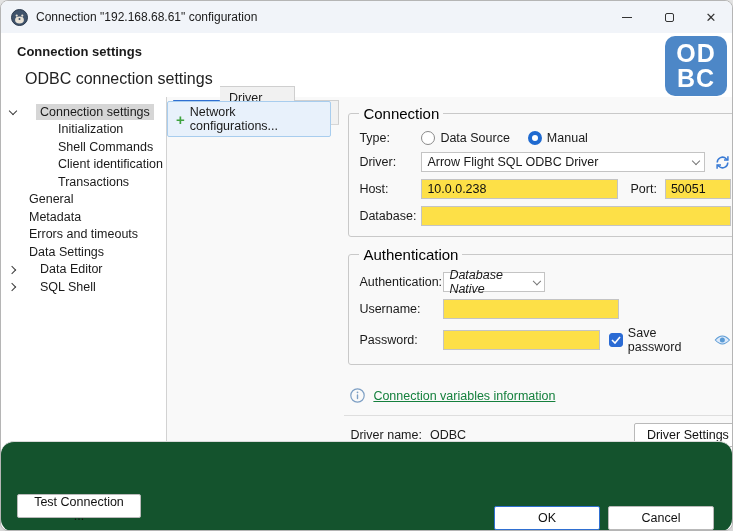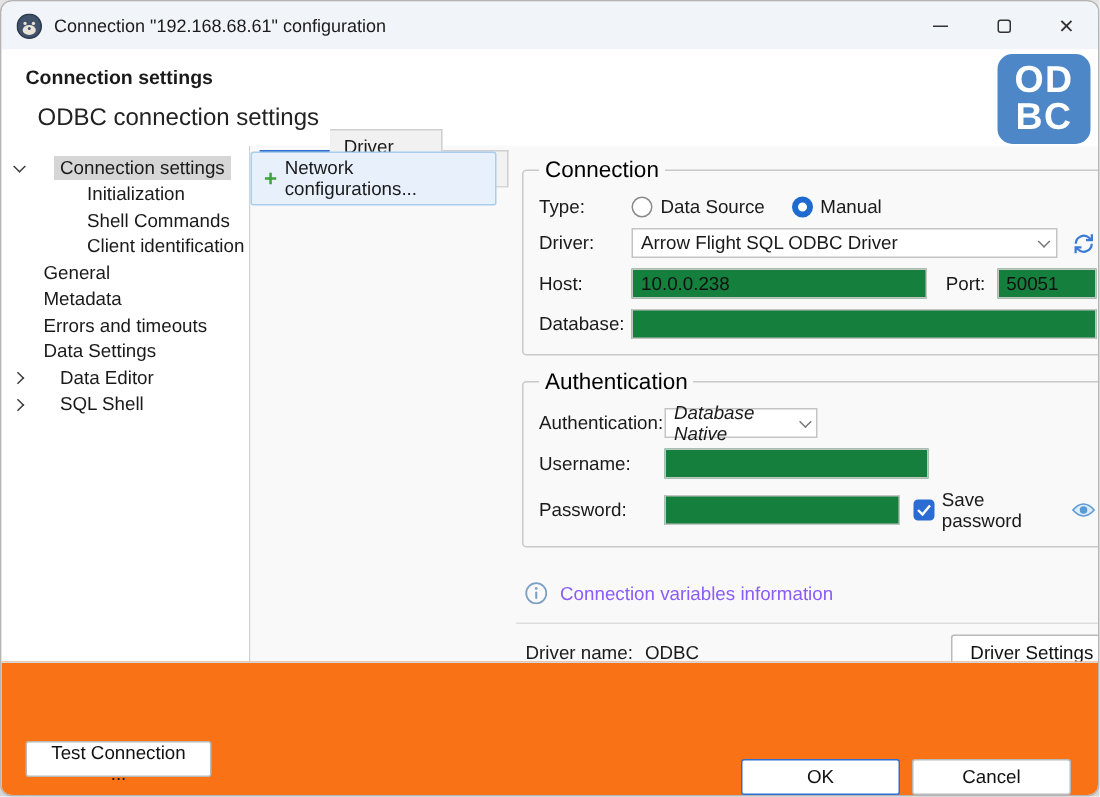--- a/index.html
+++ b/index.html
@@ -116,21 +116,21 @@
   fieldset {
     border:1px solid #c9c9c9; border-radius:3px;
     padding:2px 10px 10px; margin-bottom:9px;
   }
   legend { padding:0 4px; font-size:15px; color:#000000; }
   .row { display:flex; align-items:center; margin-top:7px; }
   .lbl { flex:0 0 62px; }
   .lbl-auth { flex:0 0 84px; }
 
   .txt {
-    height:20px; border:1px solid #c4c4c4; background:#15803d;
+    height:20px; border:1px solid #c4c4c4; background:#fde047;
     font-family:"Liberation Sans", sans-serif; font-size:12.5px;
     padding:0 5px; color:#111; outline:none; min-width:0;
   }
   .grow { flex:1; }
 
   .combo {
     height:20px; border:1px solid #c4c4c4; background:#fff;
     display:flex; align-items:center; padding:0 5px; position:relative; cursor:default;
   }
   .combo-chevron {
@@ -153,36 +153,37 @@
     background:#2b6bd4; border:1px solid #2b6bd4;
     display:flex; align-items:center; justify-content:center;
     margin-left:9px; flex:0 0 auto;
   }
   .checkbox svg { width:10px; height:8px; }
   .cb-label { margin-left:5px; }
   .eye-icon { width:19px; height:14px; margin-left:11px; }
 
   .info-row { display:flex; align-items:center; gap:8px; margin:14px 0 0 2px; }
   .info-icon { width:15px; height:15px; flex:0 0 auto; }
-  .info-link { color:#8b5cf6; cursor:pointer; }
+  .info-link { color:#15803d; text-decoration:underline; cursor:pointer; }
 
   .driver-sep { border:none; border-top:1px solid #dedede; margin:12px -4px 0; }
   .driver-row { display:flex; align-items:center; margin-top:7px; padding-left:2px; }
   .driver-name-value { margin-left:8px; }
   .btn {
     background:#ffffff; border:1px solid #b9b9b9; border-radius:2px;
     font-family:"Liberation Sans", sans-serif; font-size:12.5px;
     padding:0 12px; height:24px; cursor:default; color:#111;
   }
   .driver-settings-btn { margin-left:auto; }
 
   
   .footer {
-    height:91px; background:#f97316; border-top:1px solid #d9d9d9;
+    height:91px; background:#14532d; border-top:1px solid #d9d9d9;
     position:relative;
+    border-radius:13px;
   }
   .test-btn { position:absolute; left:16px; bottom:14px; width:124px; }
   .footer-right { position:absolute; right:18px; bottom:2px; display:flex; gap:8px; }
   .ok-btn { width:106px; border:1px solid #2f6fd1; }
   .cancel-btn { width:106px; }
 </style>
 </head>
 <body>
 
 <div class="window">
@@ -228,20 +229,23 @@
         </div>
         <div class="tree-row lvl1">
           <span class="tree-label">Initialization</span>
         </div>
         <div class="tree-row lvl1">
           <span class="tree-label">Shell Commands</span>
         </div>
         <div class="tree-row lvl1">
           <span class="tree-label">Client identification</span>
         </div>
+        <div class="tree-row lvl1">
+          <span class="tree-label">Transactions</span>
+        </div>
         <div class="tree-row lvl0">
           <span class="tree-label">General</span>
         </div>
         <div class="tree-row lvl0">
           <span class="tree-label">Metadata</span>
         </div>
         <div class="tree-row lvl0">
           <span class="tree-label">Errors and timeouts</span>
         </div>
         <div class="tree-row lvl0">

